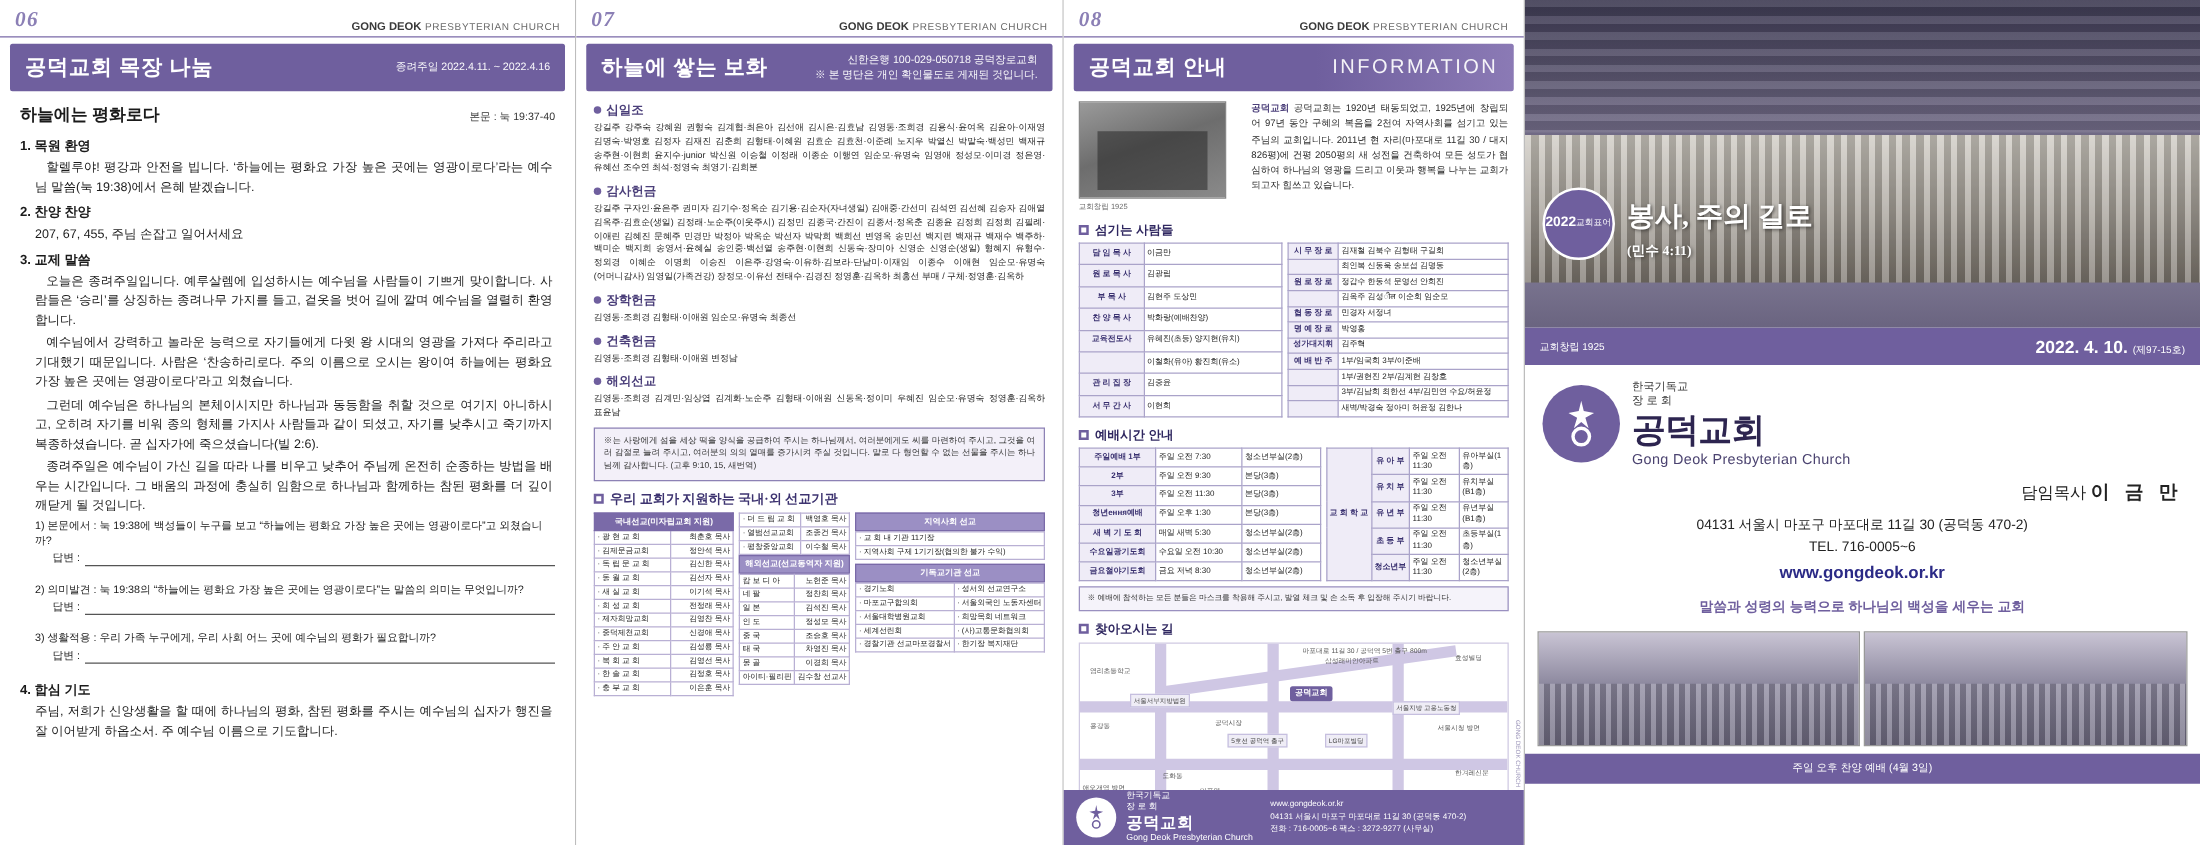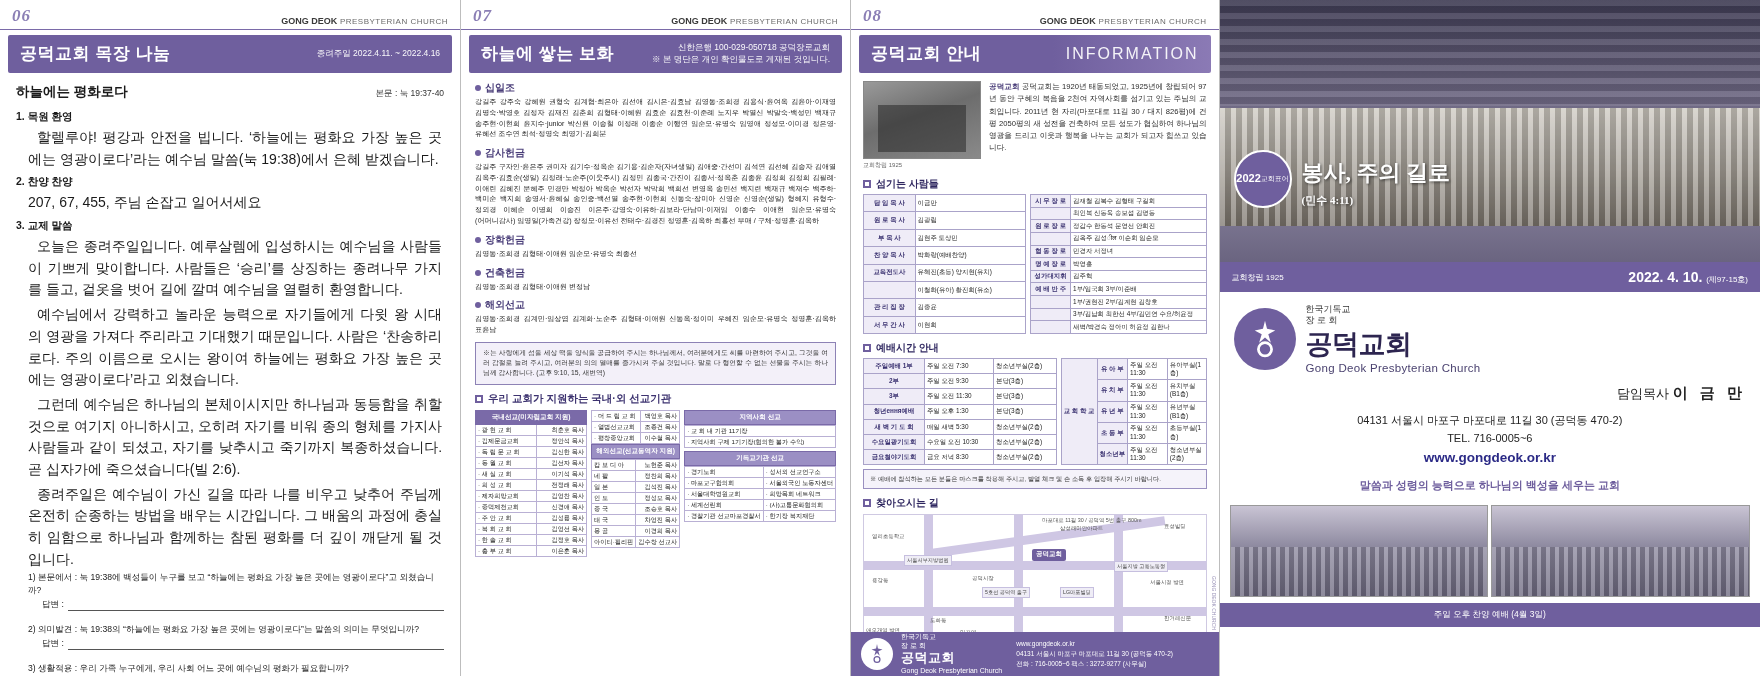--- a/index.html
+++ b/index.html
@@ -47,21 +47,21 @@
   .title-meta { font-size: 8.5px; text-align: right; line-height: 1.35; opacity: .96; }
   .title-info { font-size: 16px; letter-spacing: 2px; font-weight: normal; opacity: .92; }
 
   
   .body06 { padding: 10px 16px 0 16px; }
   .sermon-title { font-size: 13.5px; font-weight: bold; display: flex; justify-content: space-between; align-items: baseline; }
   .sermon-ref { font-size: 8.5px; font-weight: normal; color: #333; }
   .ol { margin: 9px 0 0 0; padding: 0; list-style: none; }
   .ol > li { margin-bottom: 5px; }
   .num-h { font-size: 10.5px; font-weight: bold; }
-  .para { font-size: 14px; line-height: 1.55; text-align: justify; margin: 3px 2px 0 12px; }
+  .para { font-size: 10px; line-height: 1.55; text-align: justify; margin: 3px 2px 0 12px; }
   .para.ind { text-indent: 9px; }
   .qlist { margin: 1px 0 0 12px; }
   .q { font-size: 8.6px; line-height: 1.5; margin-bottom: 2px; }
   .ans { font-size: 8.6px; margin: 2px 0 12px 14px; display: flex; align-items: flex-end; gap: 4px; }
   .ans .line { flex: 1; border-bottom: 1px solid #555; height: 10px; }
 
   
   .body07 { padding: 8px 14px 0 14px; font-size: 7.4px; }
   .sec { margin-bottom: 6px; }
   .sec-h {
@@ -71,39 +71,39 @@
   .bullet { width: 6px; height: 6px; background: #6f5f9e; border-radius: 50%; display: inline-block; }
   .names { font-size: 7.1px; line-height: 1.52; color: #222; text-align: justify; word-break: keep-all; }
 
   .notice-box {
     border: 1px solid #8d82b5; background: #f3f0f9;
     font-size: 6.8px; line-height: 1.5; color: #333;
     padding: 5px 7px; margin: 4px 0 7px 0; text-align: justify;
   }
   .mission-h {
     display: flex; align-items: center; gap: 5px;
-    font-size: 10.5px; font-weight: bold; color: #3d3370; margin: 2px 0 4px 0;
+    font-size: 10.5px; font-weight: bold; color: #3d3370; margin: 2px 0 4px 0; font-family: Liberation Serif, serif;
   }
   .sq { width: 8px; height: 8px; border: 2px solid #6f5f9e; display: inline-block; }
   .mission-wrap { display: flex; gap: 4px; }
   .mtable { border-collapse: collapse; font-size: 6.2px; width: 100%; }
   .mtable th {
     background: #7a6aa8; color: #fff; font-weight: bold; padding: 2px 1px;
     border: 1px solid #7a6aa8; font-size: 6.6px;
   }
   .mtable td { border: 1px solid #b9b0d4; padding: 1px 2px; line-height: 1.3; white-space: nowrap; }
   .mtable td.r { text-align: right; }
   .sub-h {
     background: #9b8fc4; color: #fff; font-size: 6.6px; font-weight: bold;
     padding: 2px 3px; border: 1px solid #7a6aa8; text-align: center;
   }
 
   
   .body08 { padding: 8px 12px 0 12px; }
-  .intro-row { display: flex; gap: 8px; }
+  .intro-row { display: flex; gap: 20px; }
   .photo-old {
     width: 118px; height: 78px; flex: none;
     background: linear-gradient(160deg,#9a9a9a,#6d6d6d 45%,#8a8a8a 100%);
     border: 1px solid #888; position: relative; overflow: hidden;
   }
   .photo-old:after {
     content: ""; position: absolute; left: 12%; top: 30%; width: 76%; height: 62%;
     background: rgba(40,40,40,.55);
   }
   .intro-text { font-size: 7.6px; line-height: 1.62; text-align: justify; color: #2a2a2a; }

